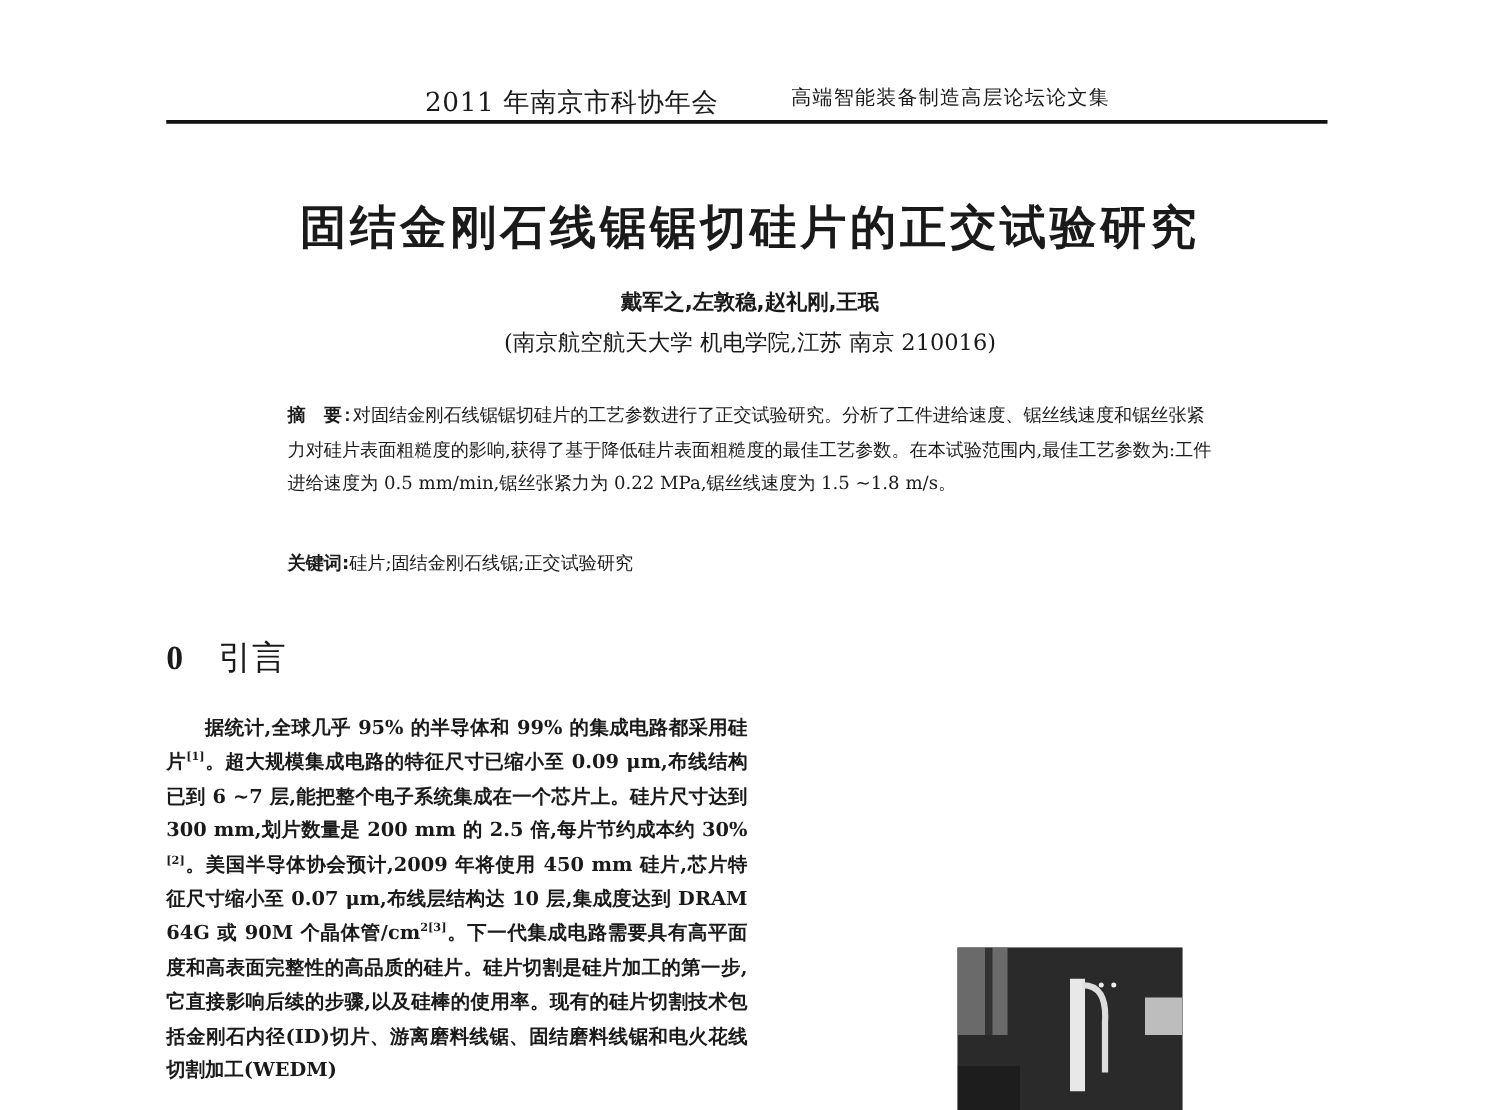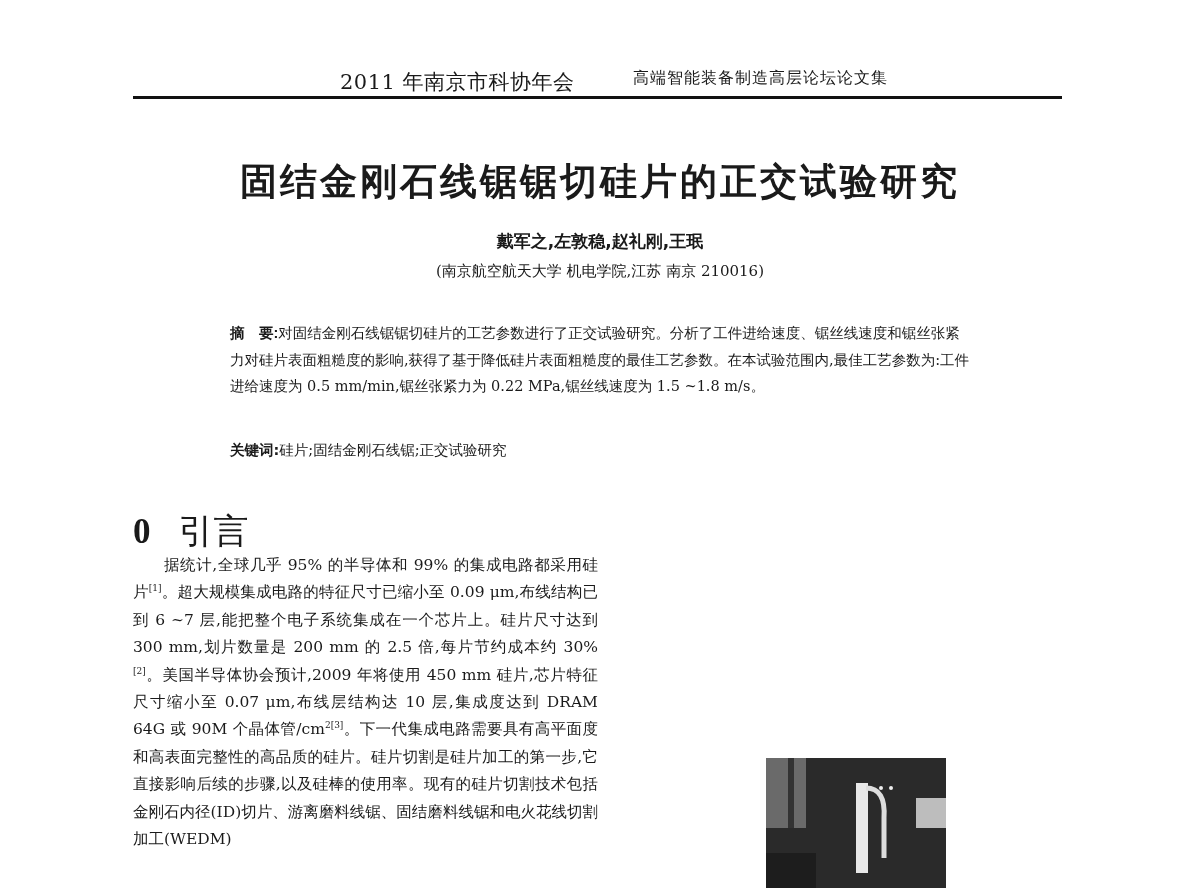--- a/index.html
+++ b/index.html
@@ -7,28 +7,28 @@
          font-family:"DejaVu Serif","Liberation Serif",serif; color:#1a1a1a; }
   .abs { position:absolute; }
   .running-head { left:133px; top:66px; width:929px; height:32px; }
   .running-head .left { position:absolute; left:207px; top:2px; font-size:21px; letter-spacing:0.5px; }
   .running-head .right { position:absolute; left:452px; top:2px; font-size:16px; letter-spacing:1px;margin-left:48px; }
   .rule { left:133px; top:96px; width:929px; height:3px; background:#111; }
   .title { left:0; width:1200px; top:146px; text-align:center;
            font-family:"DejaVu Sans","Liberation Sans",sans-serif; font-weight:bold; font-size:37px; letter-spacing:3px;margin-top:11px; }
   .authors { left:0; width:1200px; top:230px; text-align:center;
              font-family:"DejaVu Sans","Liberation Sans",sans-serif; font-weight:bold; font-size:17px; }
-  .affil { left:0; width:1200px; top:262px; text-align:center; font-size:15px; }
+  .affil { left:0; width:1200px; top:262px; text-align:center; font-size:18px; }
   .abstract { left:230px; top:320px; width:740px; font-size:14.5px; line-height:26.5px; }
-  .abstract .lbl { font-family:Liberation Sans, sans-serif; font-weight:bold; }
+  .abstract .lbl { font-family:Liberation Mono, monospace; font-weight:bold; }
   .keywords { left:230px; top:441px; width:740px; font-size:14.5px; }
   .keywords .lbl { font-family:"DejaVu Sans","Liberation Sans",sans-serif; font-weight:bold; }
-  .sec-head { left:133px; top:508px; font-size:35px; font-family:"DejaVu Sans","Liberation Sans",sans-serif; }
+  .sec-head { left:133px; top:508px; font-size:27px; font-family:"DejaVu Sans","Liberation Sans",sans-serif; }
   .sec-head .num { font-family:"Liberation Serif",serif; font-weight:bold; margin-right:28px; }
-  .col-left { left:133px; top:552px; width:465px; font-size:15.5px; line-height:27.4px; text-align:justify; }
+  .col-left { left:133px; top:568px; width:465px; font-size:15.5px; line-height:27.4px; text-align:justify;font-weight:bold; }
   .col-right { left:612px; top:485px; width:450px; font-size:15.5px; line-height:27.4px; text-align:justify; }
   .col-left p, .col-right p { margin:0; }
   .indent { text-indent:2em; }
   sup { font-size:9px; line-height:0; }
   .figure { left:766px; top:758px; width:180px; height:130px; background:#2b2b2b; overflow:hidden; }
 </style>
 </head>
 <body>
 
 <div class="abs running-head">

